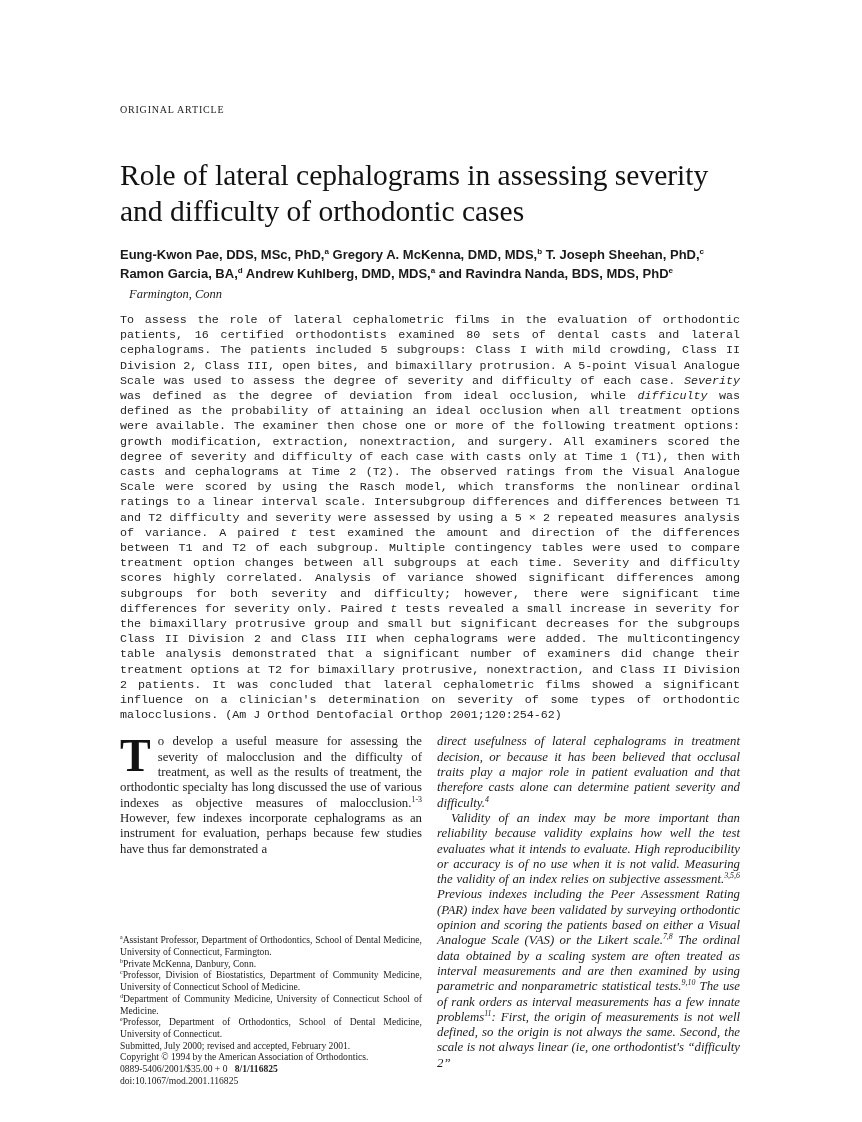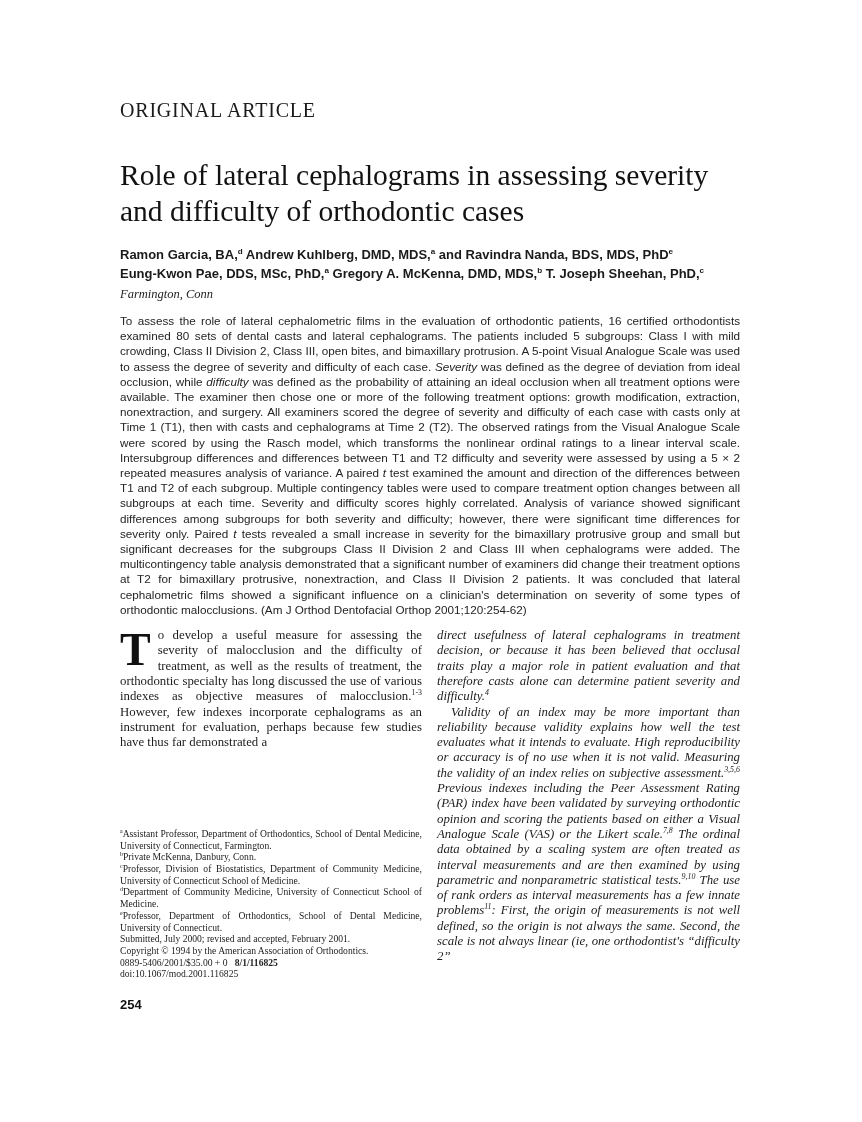--- a/index.html
+++ b/index.html
@@ -15,21 +15,21 @@
   }
   .content {
     position: absolute;
     left: 120px;
     top: 0;
     width: 620px;
   }
   .kicker {
     margin-top: 101px;
     font-family: "Liberation Serif", serif;
-    font-size: 20px;
+    font-size: 10px;
     line-height: 18px;
     letter-spacing: 0.8px;
     color: #1a1a1a;
   }
   .title {
     margin-top: 38px;
     font-family: "Liberation Serif", serif;
     font-size: 29.5px;
     line-height: 36px;
     font-weight: 400;
@@ -44,24 +44,25 @@
     line-height: 18.5px;
     color: #1a1a1a;
   }
   .location {
     margin-top: 4px;
     font-family: "Liberation Serif", serif;
     font-style: italic;
     font-size: 12.5px;
     line-height: 15px;
     color: #222;
+    margin-left: 9px;
   }
   .abstract {
     margin-top: 11px;
-    font-family: Liberation Sans, sans-serif;
+    font-family: Liberation Mono, monospace;
     font-size: 11.7px;
     line-height: 15.2px;
     text-align: justify;
     color: #242424;
   }
   .columns {
     margin-top: 11px;
     display: flex;
     gap: 15px;
     min-height: 352px;
@@ -113,22 +114,22 @@
 <body>
 
 <div class="page">
   <div class="content">
 
     <div class="kicker">ORIGINAL ARTICLE</div>
 
     <h1 class="title">Role of lateral cephalograms in assessing severity and difficulty of orthodontic cases</h1>
 
     <div class="authors">
+      <div><span>Eung-Kwon Pae, DDS, MSc, PhD,</span><sup>a</sup><span> Gregory A. McKenna, DMD, MDS,</span><sup>b</sup><span> T. Joseph Sheehan, PhD,</span><sup>c</sup></div>
       <div><span>Ramon Garcia, BA,</span><sup>d</sup><span> Andrew Kuhlberg, DMD, MDS,</span><sup>a</sup><span> and Ravindra Nanda, BDS, MDS, PhD</span><sup>e</sup></div>
-      <div><span>Eung-Kwon Pae, DDS, MSc, PhD,</span><sup>a</sup><span> Gregory A. McKenna, DMD, MDS,</span><sup>b</sup><span> T. Joseph Sheehan, PhD,</span><sup>c</sup></div>
     </div>
 
     <div class="location">Farmington, Conn</div>
 
     <p class="abstract"><span>To assess the role of lateral cephalometric films in the evaluation of orthodontic patients, 16 certified orthodontists examined 80 sets of dental casts and lateral cephalograms. The patients included 5 subgroups: Class I with mild crowding, Class II Division 2, Class III, open bites, and bimaxillary protrusion. A 5-point Visual Analogue Scale was used to assess the degree of severity and difficulty of each case. </span><span style="font-style: italic;">Severity</span><span> was defined as the degree of deviation from ideal occlusion, while </span><span style="font-style: italic;">difficulty</span><span> was defined as the probability of attaining an ideal occlusion when all treatment options were available. The examiner then chose one or more of the following treatment options: growth modification, extraction, nonextraction, and surgery. All examiners scored the degree of severity and difficulty of each case with casts only at Time 1 (T1), then with casts and cephalograms at Time 2 (T2). The observed ratings from the Visual Analogue Scale were scored by using the Rasch model, which transforms the nonlinear ordinal ratings to a linear interval scale. Intersubgroup differences and differences between T1 and T2 difficulty and severity were assessed by using a 5 × 2 repeated measures analysis of variance. A paired </span><span style="font-style: italic;">t</span><span> test examined the amount and direction of the differences between T1 and T2 of each subgroup. Multiple contingency tables were used to compare treatment option changes between all subgroups at each time. Severity and difficulty scores highly correlated. Analysis of variance showed significant differences among subgroups for both severity and difficulty; however, there were significant time differences for severity only. Paired </span><span style="font-style: italic;">t</span><span> tests revealed a small increase in severity for the bimaxillary protrusive group and small but significant decreases for the subgroups Class II Division 2 and Class III when cephalograms were added. The multicontingency table analysis demonstrated that a significant number of examiners did change their treatment options at T2 for bimaxillary protrusive, nonextraction, and Class II Division 2 patients. It was concluded that lateral cephalometric films showed a significant influence on a clinician's determination on severity of some types of orthodontic malocclusions. (Am J Orthod Dentofacial Orthop 2001;120:254-62)</span></p>
 
     <div class="columns">
 
       <div class="col-left">
         <p class="body-p"><span class="dropcap">T</span><span><span>o develop a useful measure for assessing the severity of malocclusion and the difficulty of treatment, as well as the results of treatment, the orthodontic specialty has long discussed the use of various indexes as objective measures of malocclusion.</span><sup>1-3</sup><span> However, few indexes incorporate cephalograms as an instrument for evaluation, perhaps because few studies have thus far demonstrated a</span></span></p>
@@ -146,16 +147,15 @@
         </div>
       </div>
 
       <div class="col-right">
         <p class="body-p"><span>direct usefulness of lateral cephalograms in treatment decision, or because it has been believed that occlusal traits play a major role in patient evaluation and that therefore casts alone can determine patient severity and difficulty.</span><sup>4</sup></p>
         <p class="body-p indent"><span>Validity of an index may be more important than reliability because validity explains how well the test evaluates what it intends to evaluate. High reproducibility or accuracy is of no use when it is not valid. Measuring the validity of an index relies on subjective assessment.</span><sup>3,5,6</sup><span> Previous indexes including the Peer Assessment Rating (PAR) index have been validated by surveying orthodontic opinion and scoring the patients based on either a Visual Analogue Scale (VAS) or the Likert scale.</span><sup>7,8</sup><span> The ordinal data obtained by a scaling system are often treated as interval measurements and are then examined by using parametric and nonparametric statistical tests.</span><sup>9,10</sup><span> The use of rank orders as interval measurements has a few innate problems</span><sup>11</sup><span>: First, the origin of measurements is not well defined, so the origin is not always the same. Second, the scale is not always linear (ie, one orthodontist's “difficulty 2”</span></p>
       </div>
 
     </div>
 
-    <div class="pagenum">254</div>
 
   </div>
 </div>
 
 </body></html>

